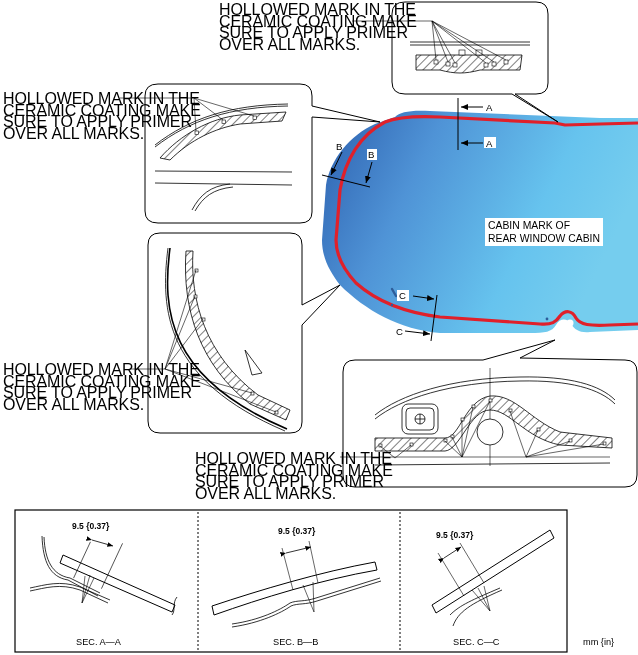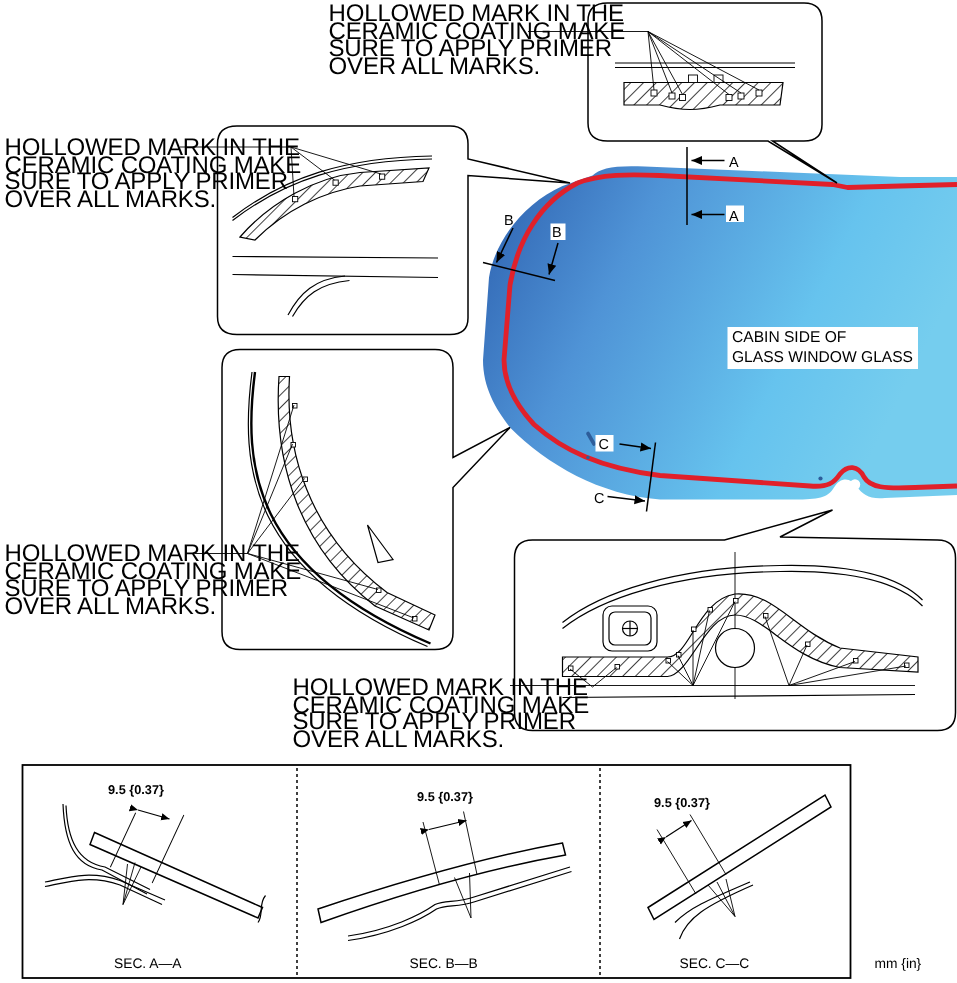--- a/index.html
+++ b/index.html
@@ -253,15 +253,15 @@
     <div>OVER ALL MARKS.</div>
 </div>
 <div class="note" style="left:195px; top:453px;">
   <div>HOLLOWED MARK IN THE</div>
     <div>CERAMIC COATING MAKE</div>
   <div>SURE TO APPLY PRIMER</div>
     <div>OVER ALL MARKS.</div>
 </div>
 
 <div class="bigtxt" style="left:485px; top:218px;">
-  <div>CABIN SIDE OF</div>
-    <div>GLASS WINDOW GLASS</div>
+  <div>CABIN MARK OF</div>
+    <div>REAR WINDOW CABIN</div>
 </div>
 
 </body></html>

